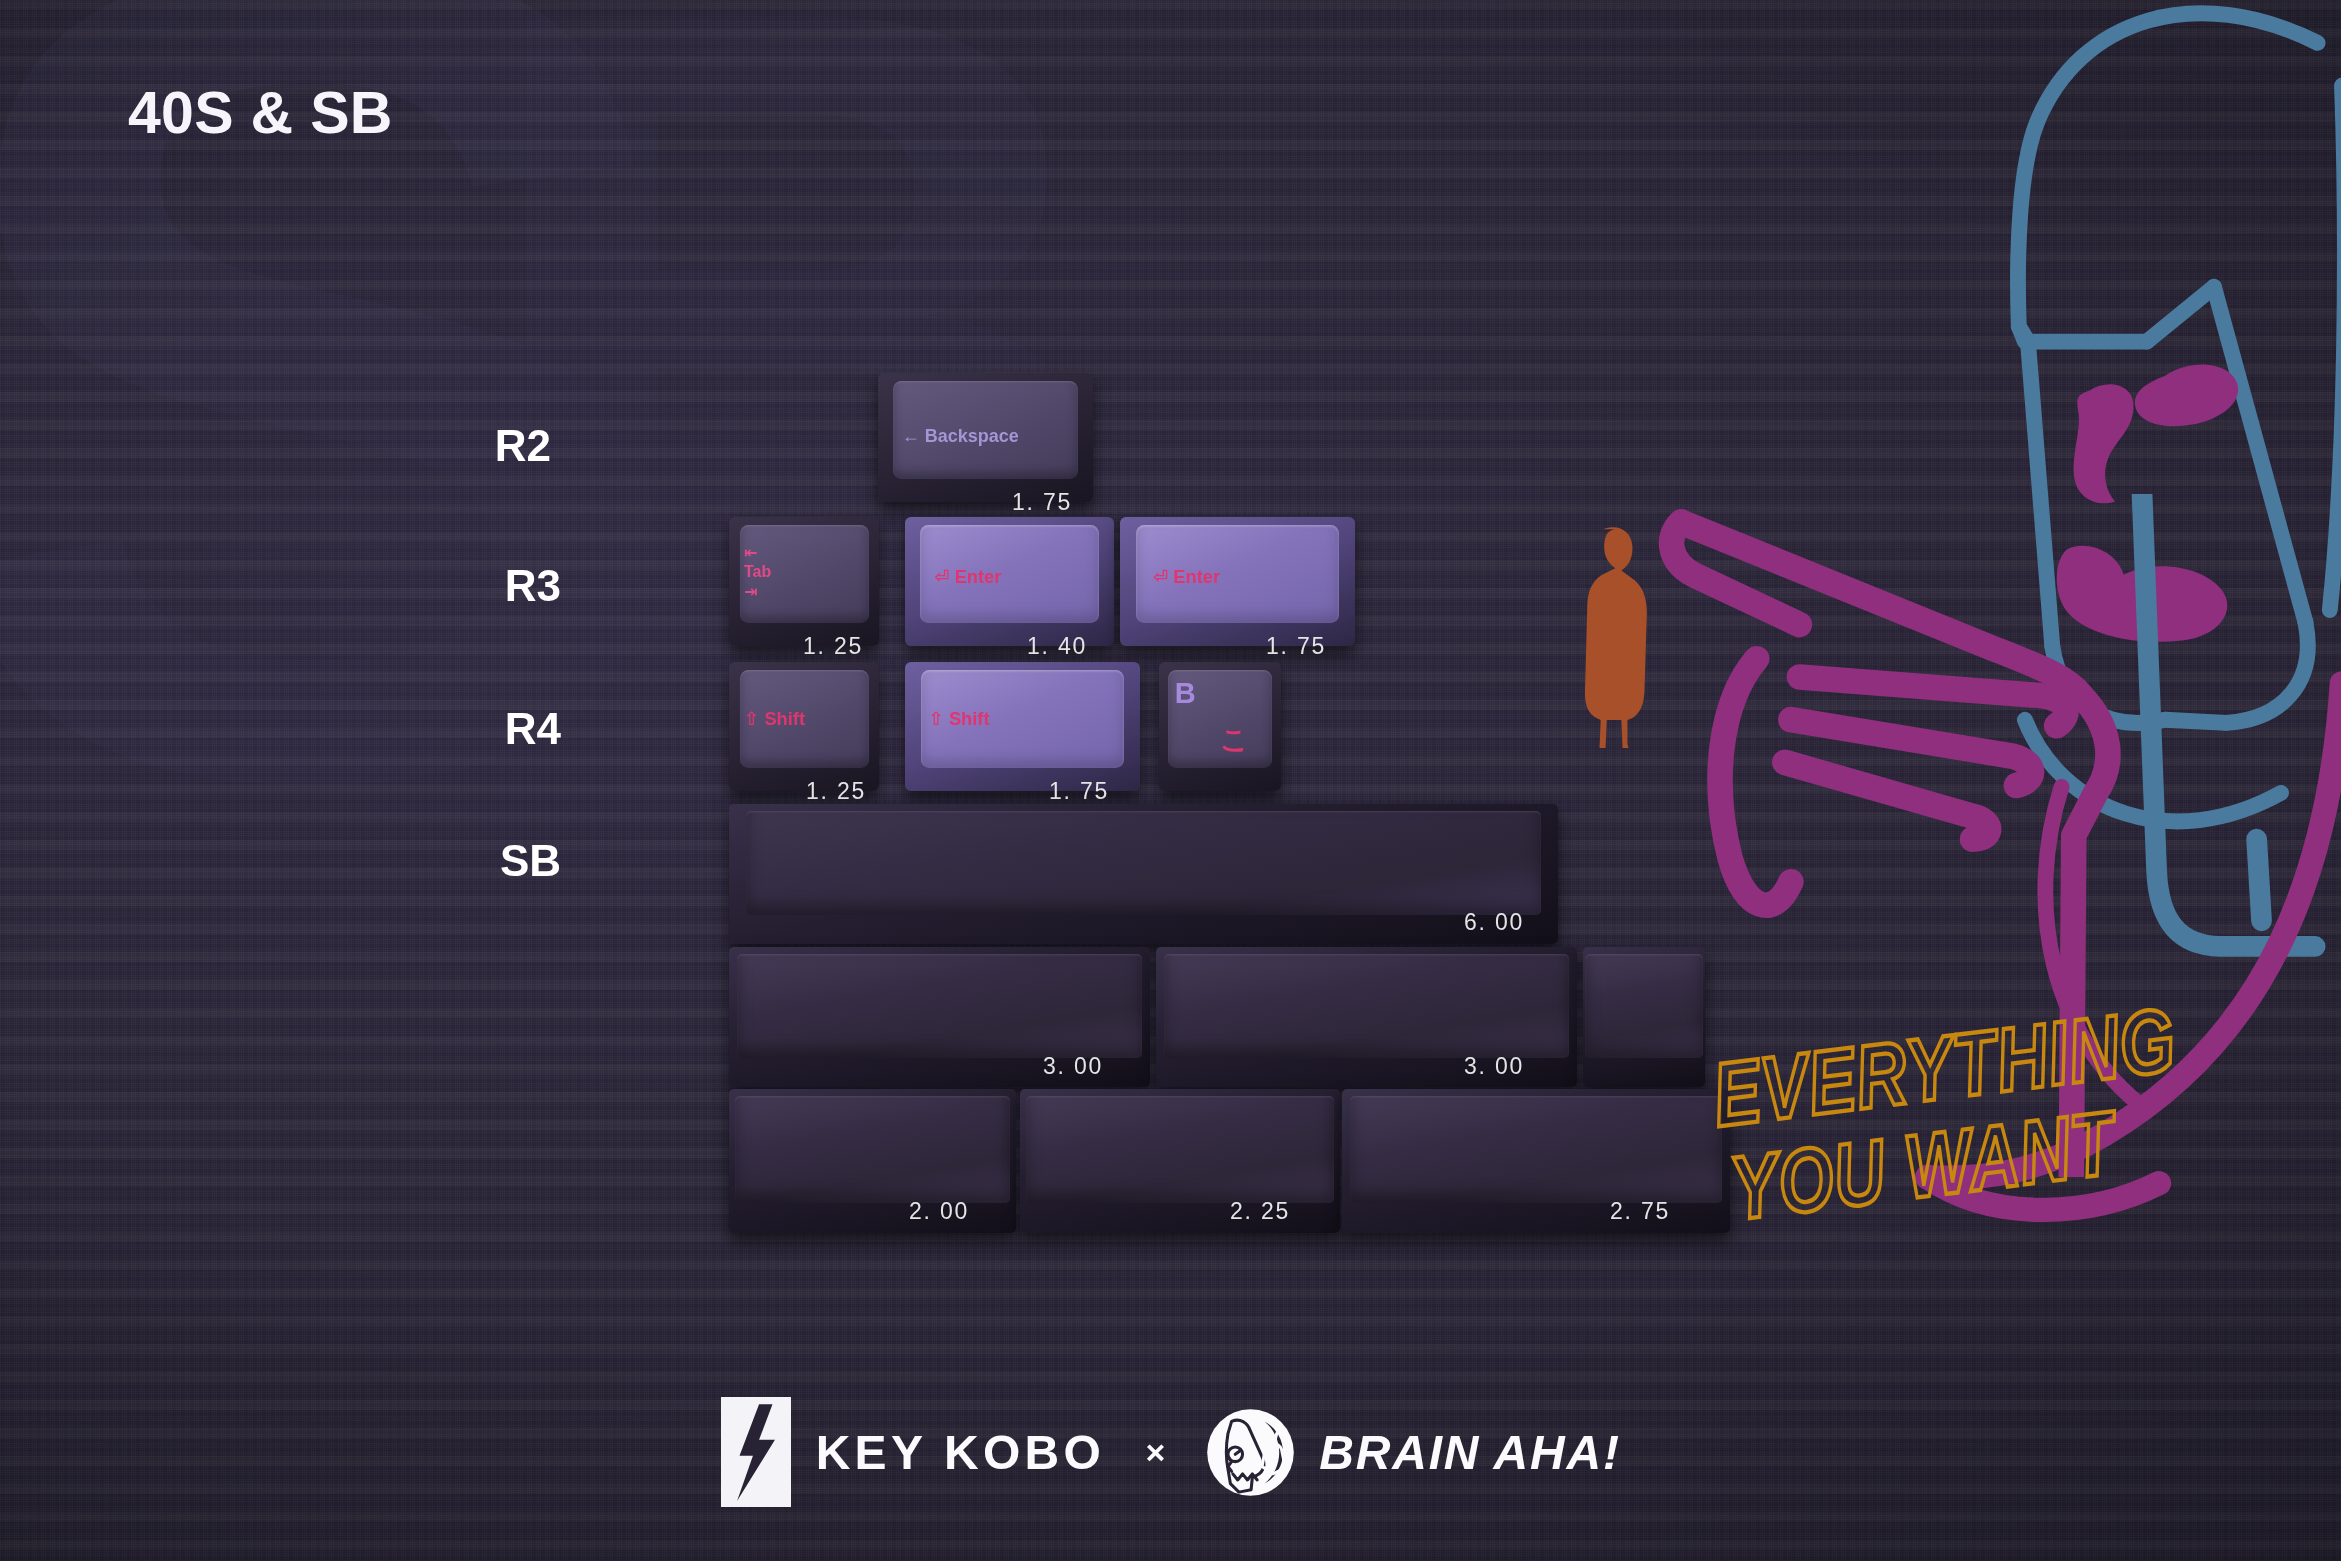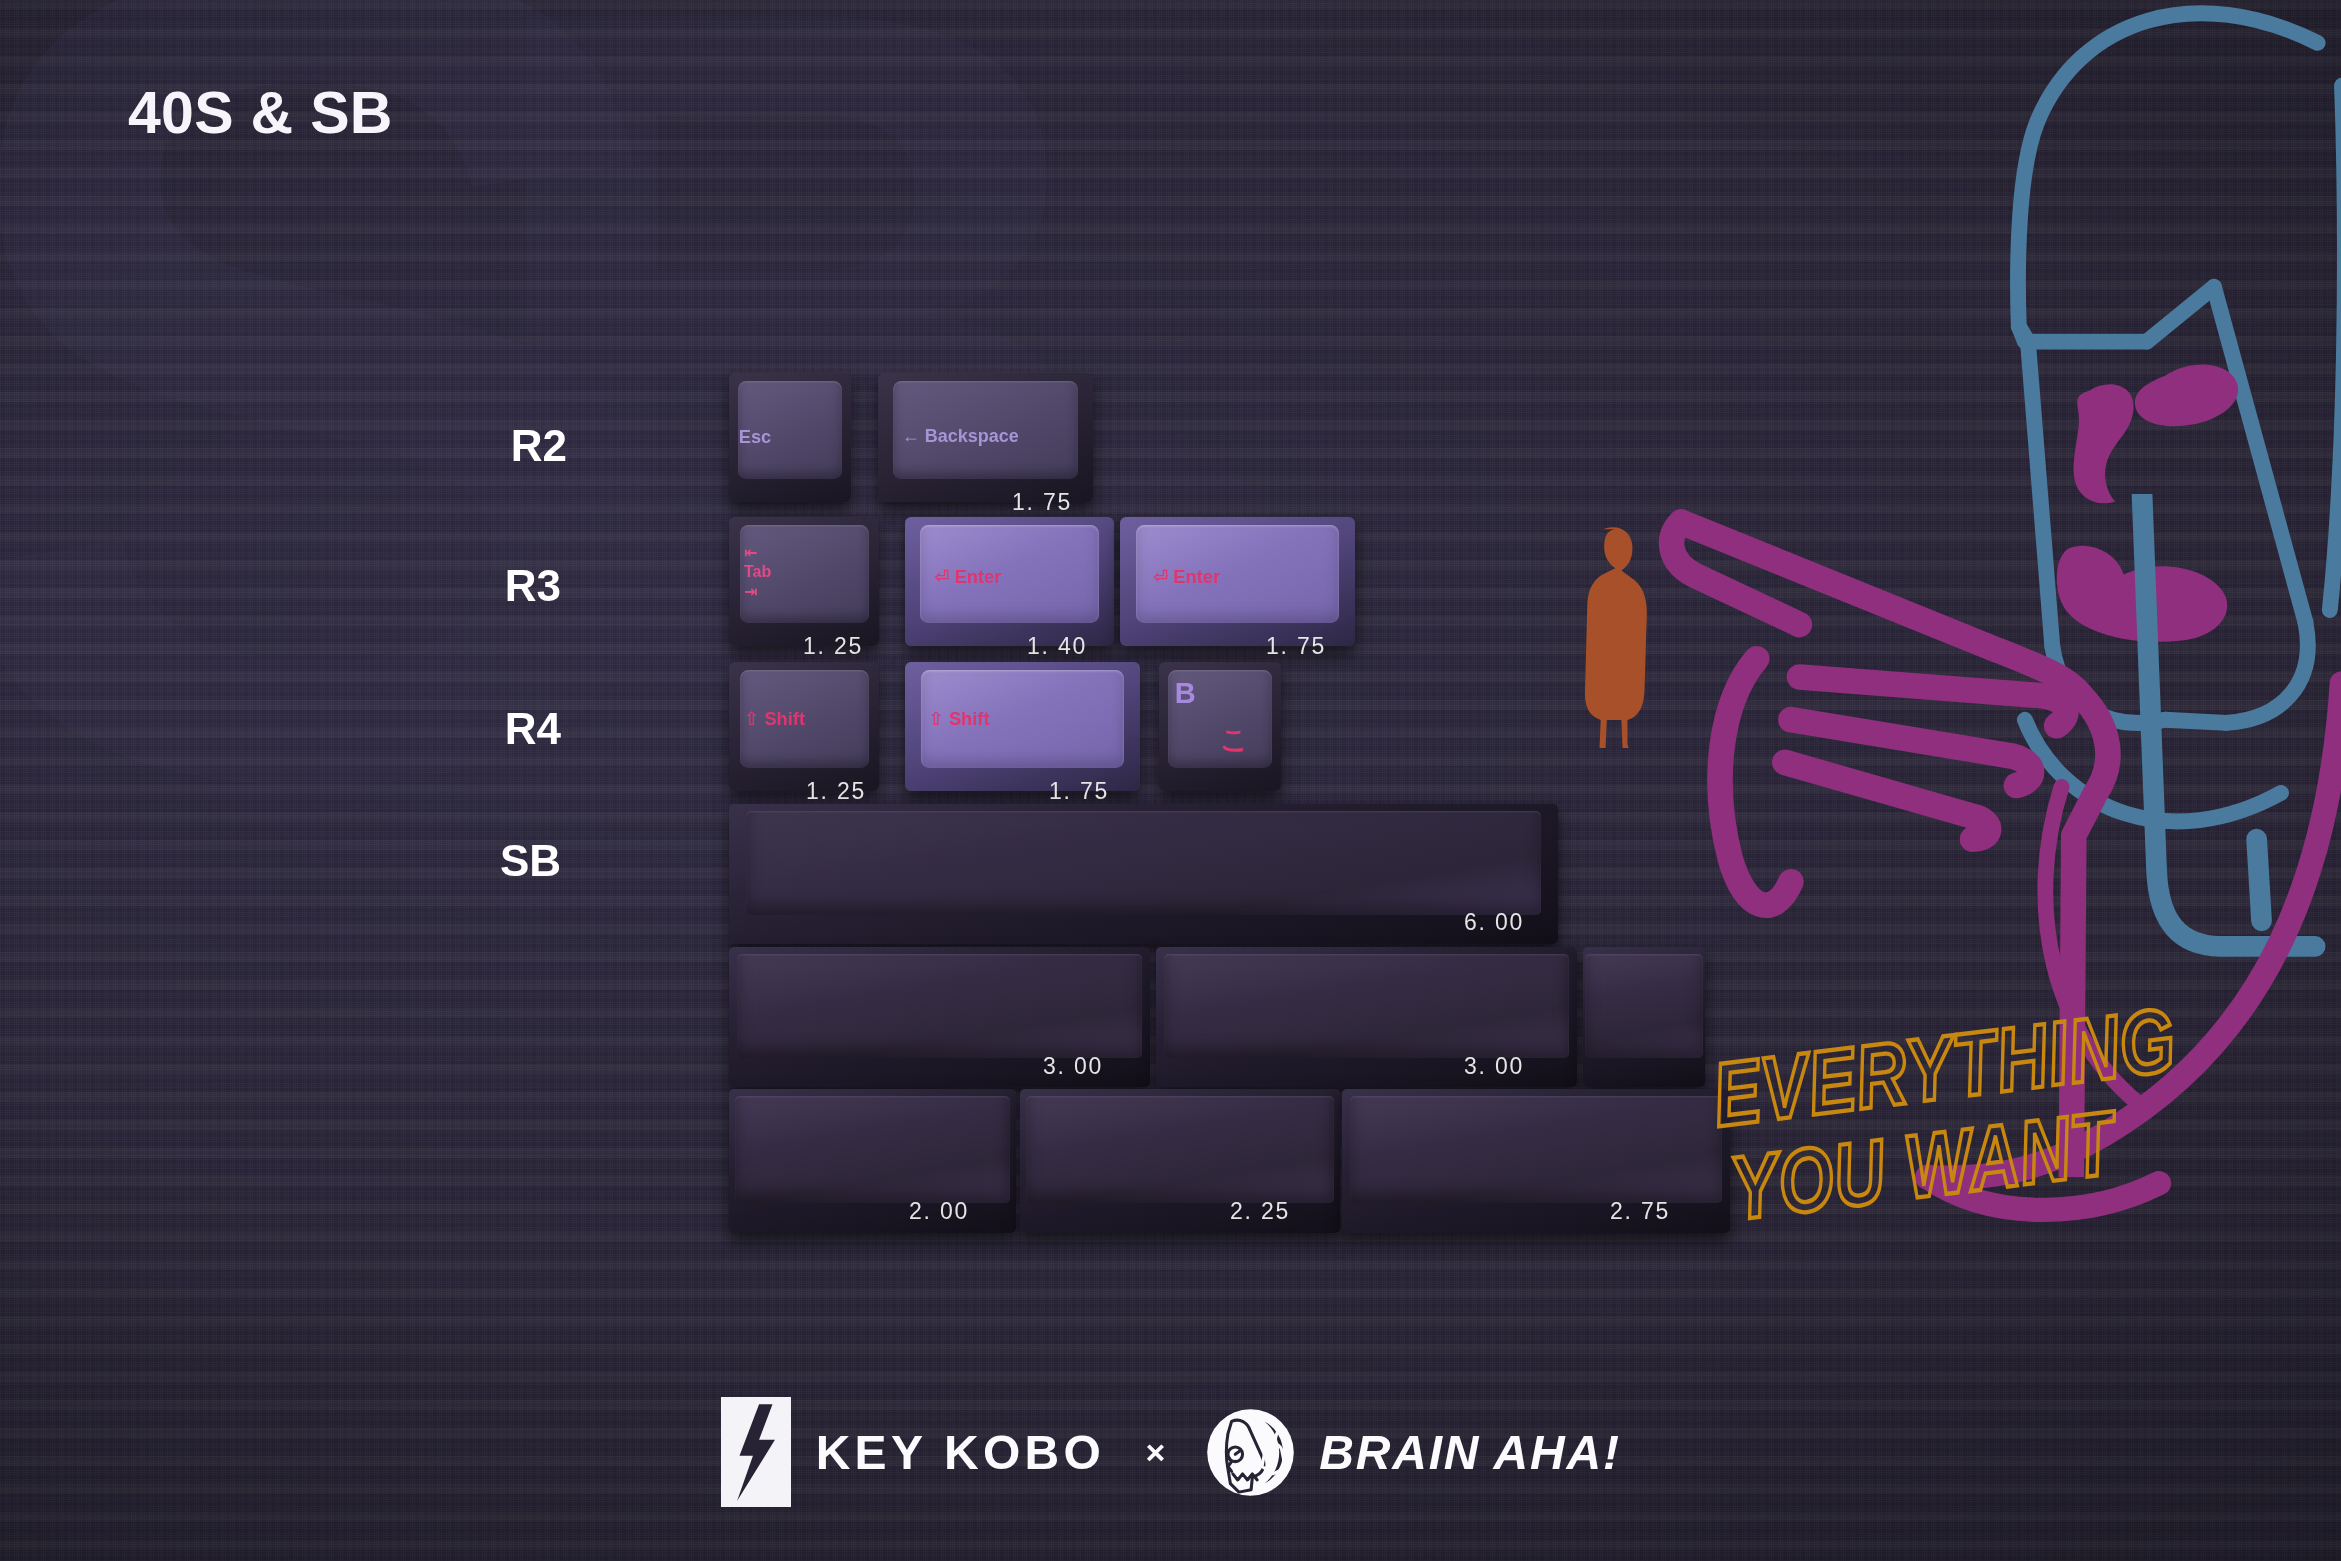--- a/index.html
+++ b/index.html
@@ -240,30 +240,25 @@
   <g fill="#a8502a">
     <path d="M48 6 c26 -10 46 4 48 26 c2 20 -6 34 -18 42 l22 16 c14 12 20 30 20 54
              l-4 132 c-2 26 -12 40 -28 44 l0 40 l2 6 l-10 0 l-2 -46 l-24 0 l-2 46 l-10 0
              l2 -46 c-18 -6 -26 -20 -26 -44 l4 -150 c2 -24 12 -40 30 -48 l16 -8
              c-14 -10 -20 -24 -18 -42 c2 -14 6 -20 18 -22 z"></path>
   </g>
 </svg>
 
 <div class="stage">
 
-  <div class="rowlabel" style="left:421px;top:421px;">R2</div>
+  <div class="rowlabel" style="left:405px;top:421px;">R2</div>
   <div class="rowlabel" style="left:415px;top:561px;">R3</div>
   <div class="rowlabel" style="left:415px;top:704px;">R4</div>
   <div class="rowlabel" style="left:415px;top:836px;">SB</div>
 
-  <div class="key" style="left:729px;top:373px;width:122px;height:129px;">
-    <div class="body"></div>
-    <div class="top"></div>
-    <div class="legend lg-esc">Esc</div>
-  </div>
 
   <div class="key" style="left:878px;top:373px;width:215px;height:129px;">
     <div class="body"></div>
     <div class="top"></div>
     <div class="legend lg-bsp">← Backspace</div>
   </div>
   <div class="uwidth" style="left:1012px;top:489px;">1. 75</div>
 
 
   <div class="key" style="left:729px;top:517px;width:150px;height:129px;">

